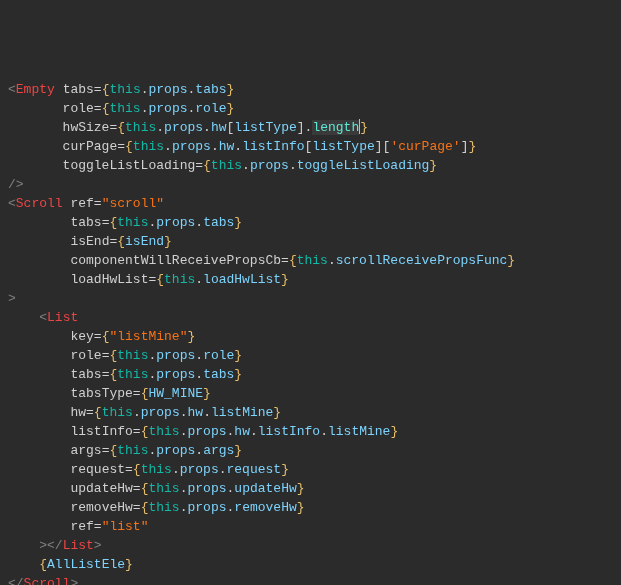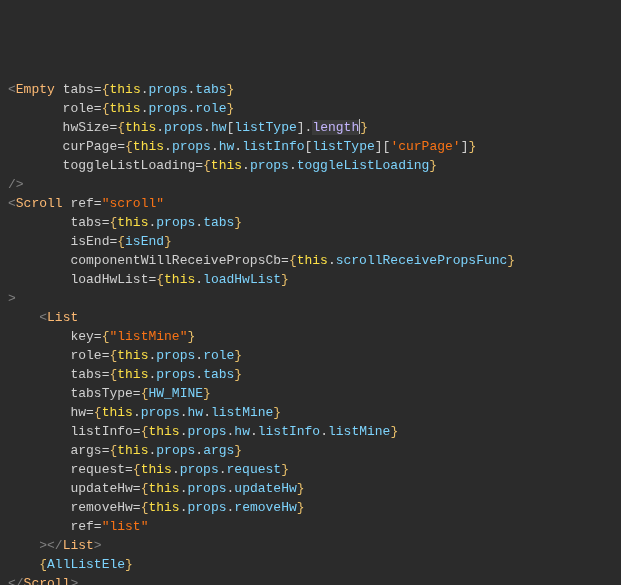--- a/index.html
+++ b/index.html
@@ -10,30 +10,30 @@
   line-height: 19px;
   color: #d4d4d4;
   width: 621px;
   height: 585px;
   overflow: hidden;
   white-space: pre;
   padding: 4px 0 0 0;
 }
 .line { padding-left: 8px; }
 .tag-bracket { color: #808080; }
-.tag-name { color: #fdba74; }
+.tag-name { color: #ef4444; }
 .attr-name { color: #d0d0d0; }
 .brace { color: #e8bf6a; }
-.this-kw { color: #fde047; }
+.this-kw { color: #14b8a6; }
 .dot { color: #d0d0d0; }
 .prop { color: #7dd3fc; }
 .string { color: #f97316; }
 .bracket { color: #d0d0d0; }
 .mem { color: #9876aa; }
-.highlight { color: #c4b5fd; background: #3a3a3a; }
+.highlight { color: #5eead4; background: #3a3a3a; }
 .cursor {
   display: inline-block;
   width: 1px;
   height: 15px;
   background: #bbbbbb;
   vertical-align: text-bottom;
   margin-bottom: 1px;
 }
 </style>
 </head>

